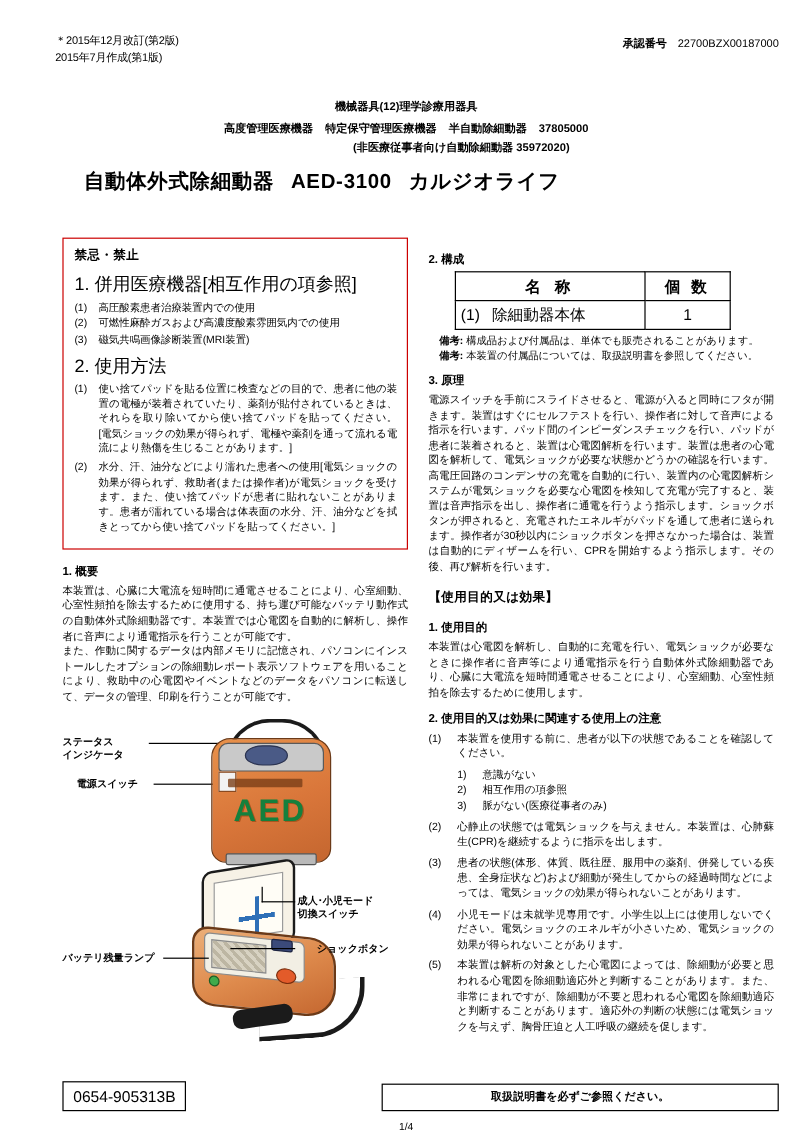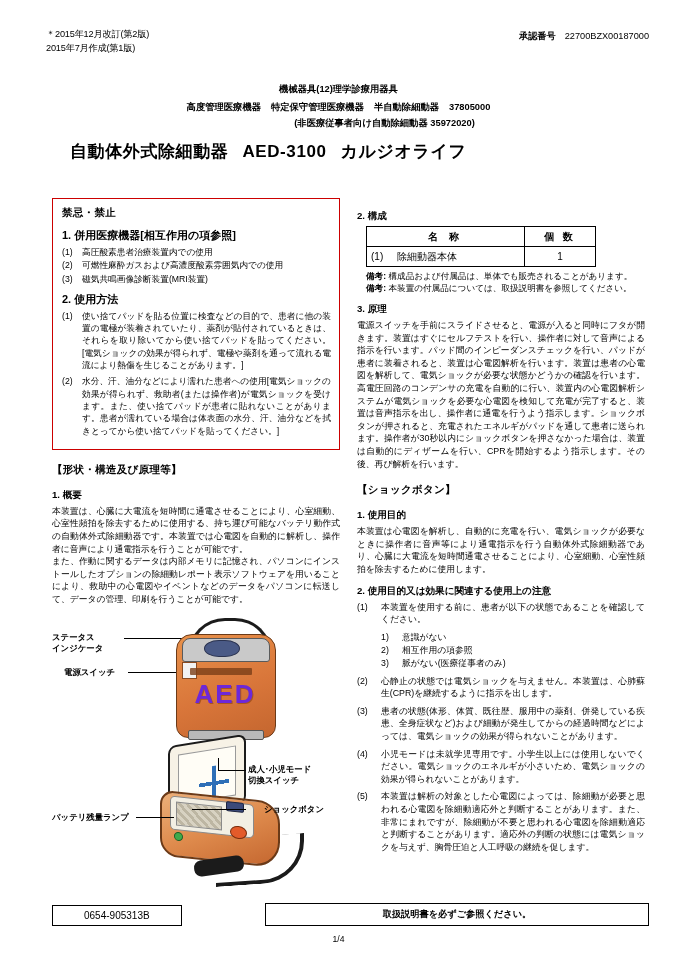--- a/index.html
+++ b/index.html
@@ -97,22 +97,22 @@
     box-sizing: border-box;
     width: 288px;
   }
   .warn-title {
     font-size: 10.5px;
     font-weight: bold;
     margin-bottom: 8px;
     letter-spacing: 0.3px;
   }
   .warn-h {
-    font-size: 11px;
-    font-weight: bold;
+    font-size: 15px;
+    font-weight: normal;
     margin: 7px 0 3px 0;
   }
   .warn-h.first { margin-top: 0; }
   .list-item {
     display: flex;
     font-size: 8.7px;
     line-height: 12.3px;
     margin-bottom: 0px;
   }
   .list-item .num {
@@ -143,22 +143,22 @@
     font-size: 8.8px;
     line-height: 12.6px;
     text-align: justify;
     margin: 0 0 0 0;
   }
 
   
   table.comp {
     border-collapse: collapse;
     width: 230px;
-    margin: 3px 0 3px 9px;
-    font-size: 10px;
+    margin: 3px 0 3px 22px;
+    font-size: 13px;
   }
   table.comp th, table.comp td {
     border: 0.8px solid #000;
     padding: 2.5px 4px;
     font-weight: normal;
   }
   table.comp th {
     font-weight: bold;
     text-align: center;
     letter-spacing: 4px;
@@ -265,21 +265,21 @@
     width: 13px; height: 15px;
     background: #f2f2f2;
     border: 1px solid #8a4a20;
   }
   .aed1 .aedtext {
     position: absolute;
     left: 0; right: 0; top: 62px;
     text-align: center;
     font-size: 26px;
     font-weight: bold;
-    color: #6d28d9;
+    color: #15803d;
     letter-spacing: 2px;
     line-height: 28px;
     text-shadow: 1px 1px 0 #a8561f;
   }
   .aed1 .foot {
     position: absolute;
     left: 18px; top: 112px;
     width: 74px; height: 8px;
     background: #b9b9b9;
     border: 1px solid #555;
@@ -389,30 +389,30 @@
     border-radius: 7px;
     transform: rotate(-8deg);
   }
 
   
   .footer-code {
     position: absolute;
     left: 52px;
     bottom: 30px;
     border: 0.9px solid #000;
-    padding: 4px 31px;
-    font-size: 10px;
+    padding: 4px 8px;
+    font-size: 13px;
   }
   .footer-ref {
     position: absolute;
     right: 28px;
     bottom: 30px;
     border: 0.9px solid #000;
     padding: 4px 0;
-    width: 384px;
+    width: 331px;
     text-align: center;
     font-size: 9.2px;
     font-weight: bold;
     box-sizing: border-box;
   }
   .footer-page {
     position: absolute;
     left: 0; right: 0;
     bottom: 12px;
     text-align: center;
@@ -466,21 +466,20 @@
       <div class="list-item use-item">
         <span class="num">(1)</span>
         <span class="txt">使い捨てパッドを貼る位置に検査などの目的で、患者に他の装置の電極が装着されていたり、薬剤が貼付されているときは、それらを取り除いてから使い捨てパッドを貼ってください。[電気ショックの効果が得られず、電極や薬剤を通って流れる電流により熱傷を生じることがあります。]</span>
       </div>
       <div class="list-item use-item">
         <span class="num">(2)</span>
         <span class="txt">水分、汗、油分などにより濡れた患者への使用[電気ショックの効果が得られず、救助者(または操作者)が電気ショックを受けます。また、使い捨てパッドが患者に貼れないことがあります。患者が濡れている場合は体表面の水分、汗、油分などを拭きとってから使い捨てパッドを貼ってください。]</span>
       </div>
     </div>
 
-    <div class="bracket-head">【形状・構造及び原理等】</div>
     <div class="num-head first">1. 概要</div>
     <p class="body-p">本装置は、心臓に大電流を短時間に通電させることにより、心室細動、心室性頻拍を除去するために使用する、持ち運び可能なバッテリ動作式の自動体外式除細動器です。本装置では心電図を自動的に解析し、操作者に音声により通電指示を行うことが可能です。</p>
     <p class="body-p">また、作動に関するデータは内部メモリに記憶され、パソコンにインストールしたオプションの除細動レポート表示ソフトウェアを用いることにより、救助中の心電図やイベントなどのデータをパソコンに転送して、データの管理、印刷を行うことが可能です。</p>
 
     <div class="illus">
 
       <div class="cap" style="left:0px; top:20px; text-align:left;">ステータス
 インジケータ</div>
       <div class="leader" style="left:72px; top:26px; width:66px;"></div>
       <div class="leader" style="left:137px; top:26px; width:1px; height:16px;"></div>
@@ -553,21 +552,21 @@
       <span>構成品および付属品は、単体でも販売されることがあります。</span>
     </div>
     <div class="note">
       <span class="lbl">備考:</span>
       <span>本装置の付属品については、取扱説明書を参照してください。</span>
     </div>
 
     <div class="num-head">3. 原理</div>
     <p class="body-p">電源スイッチを手前にスライドさせると、電源が入ると同時にフタが開きます。装置はすぐにセルフテストを行い、操作者に対して音声による指示を行います。パッド間のインピーダンスチェックを行い、パッドが患者に装着されると、装置は心電図解析を行います。装置は患者の心電図を解析して、電気ショックが必要な状態かどうかの確認を行います。高電圧回路のコンデンサの充電を自動的に行い、装置内の心電図解析システムが電気ショックを必要な心電図を検知して充電が完了すると、装置は音声指示を出し、操作者に通電を行うよう指示します。ショックボタンが押されると、充電されたエネルギがパッドを通して患者に送られます。操作者が30秒以内にショックボタンを押さなかった場合は、装置は自動的にディザームを行い、CPRを開始するよう指示します。その後、再び解析を行います。</p>
 
-    <div class="bracket-head">【ショックボタン】</div>
+    <div class="bracket-head">【使用目的又は効果】</div>
 
     <div class="num-head first">1. 使用目的</div>
     <p class="body-p">本装置は心電図を解析し、自動的に充電を行い、電気ショックが必要なときに操作者に音声等により通電指示を行う自動体外式除細動器であり、心臓に大電流を短時間通電させることにより、心室細動、心室性頻拍を除去するために使用します。</p>
 
     <div class="num-head">2. 使用目的又は効果に関連する使用上の注意</div>
 
     <div class="r-item">
       <span class="num">(1)</span>
       <span class="txt">本装置を使用する前に、患者が以下の状態であることを確認してください。</span>
     </div>

